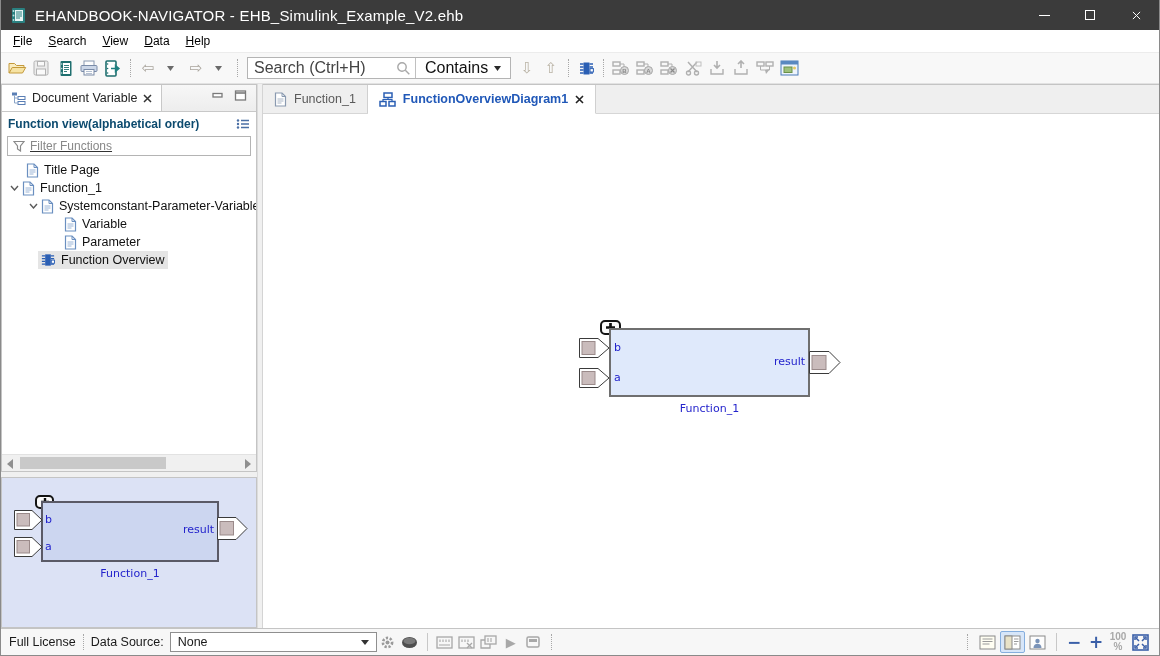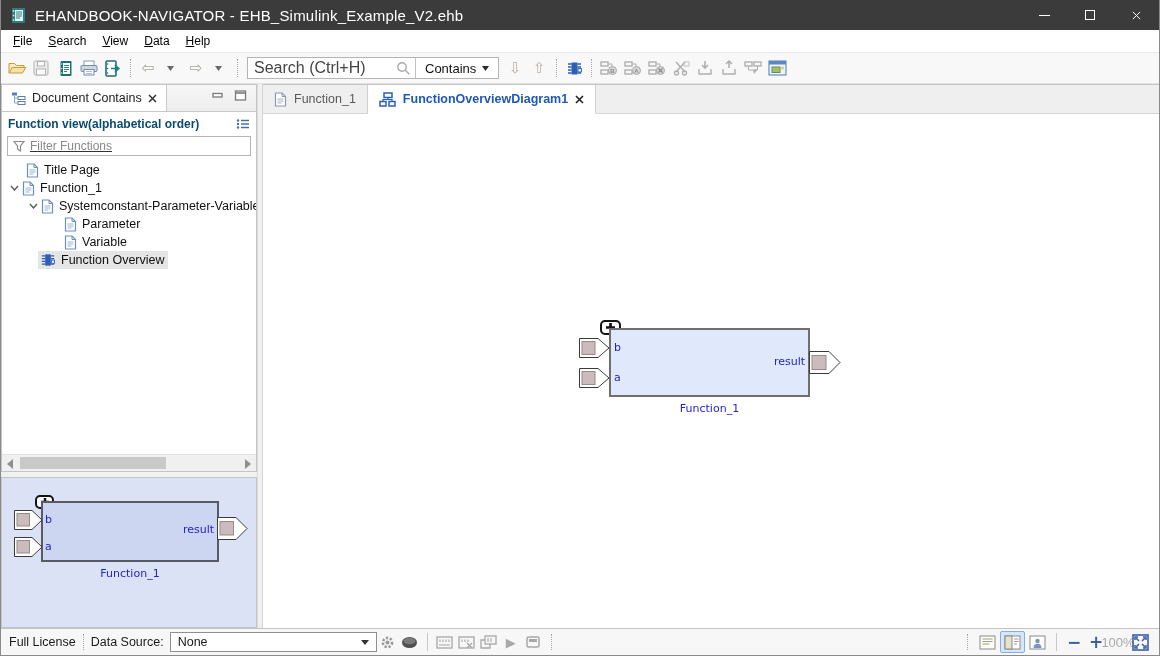--- a/index.html
+++ b/index.html
@@ -26,21 +26,21 @@
   .tb-btn { width:24px; height:24px; display:flex; align-items:center; justify-content:center; flex:none; }
   .tb-sep { width:1px; height:18px; border-left:1px dotted #a8a8a8; margin:0 5px; flex:none; }
   .glyph { font-family:"DejaVu Sans", sans-serif; font-size:15px; line-height:1; }
   .glyph.gray { color:#a9a49c; }
   .glyph.tan { color:#b9b2a4; }
   .caret { margin-left:-2px; margin-right:2px; }
   .search-group { display:flex; align-items:center; border:1px solid #b4b4b4; background:#fff; height:22px; margin:0 4px; }
   .search-input { border:none; outline:none; width:148px; padding:0 6px; font-size:16px; font-family:Liberation Sans, sans-serif; color:#c2410c; }
   .search-input::placeholder { color:#444; }
   .search-div { width:1px; align-self:stretch; background:#c0c0c0; }
-  .contains-btn { display:flex; align-items:center; gap:6px; padding:0 9px; font-size:13px; color:#111; height:100%; }
+  .contains-btn { display:flex; align-items:center; gap:6px; padding:0 9px; font-size:16px; color:#111; height:100%; }
 
   
   .main { flex:1; display:flex; min-height:0; background:#f0f0f0; }
   .left-col { width:256px; flex:none; display:flex; flex-direction:column; background:#f0f0f0; }
   .v-sash { width:6px; flex:none; background:#f0f0f0; border-left:1px solid #dcdcdc; border-right:1px solid #d4d4d4; }
 
   .panel { background:#fff; display:flex; flex-direction:column; border:1px solid #c4c4c4; }
   .doc-panel { height:388px; flex:none; }
   .h-sash { height:5px; flex:none; background:#f0f0f0; }
   .outline-panel { flex:1; min-height:0; }
@@ -90,21 +90,21 @@
   .statusbar { height:27px; flex:none; background:#f7f7f7; border-top:1px solid #c4c4c4; display:flex; align-items:center; padding:0 8px; font-size:12.5px; }
   .sb-sep-dot { width:1px; height:16px; border-left:1px dotted #a8a8a8; margin:0 7px; flex:none; }
   .sb-sep { width:1px; height:18px; background:#c8c8c8; margin:0 6px; flex:none; }
   .ds-select { width:207px; height:20px; border:1px solid #8f8f8f; background:#fff; display:flex; align-items:center; padding:0 7px; margin-left:6px; }
   .ds-caret { margin-left:auto; }
   .sb-icon { width:22px; height:22px; display:flex; align-items:center; justify-content:center; flex:none; }
   .sb-right { margin-left:auto; display:flex; align-items:center; }
   .view-btn { width:25px; height:22px; display:flex; align-items:center; justify-content:center; border:1px solid transparent; border-radius:2px; }
   .view-btn.selected { background:#d7e6f9; border:1px solid #85aede; }
   .zoom-glyph { color:#3a5fa8; font-size:17px; font-weight:bold; font-family:"DejaVu Sans",sans-serif; }
-  .pct-icon { display:flex; flex-direction:row; align-items:center; line-height:1; color:#a8a8a8; font-size:13px; font-weight:normal; }
+  .pct-icon { display:flex; flex-direction:column; align-items:center; line-height:1; color:#a8a8a8; font-size:10px; font-weight:bold; }
 </style>
 </head>
 <body>
 
 <div class="window">
 
   <div class="titlebar">
     <svg class="app-icon" viewBox="0 0 17 17">
       <rect x="2" y="1" width="13" height="15" rx="1" fill="#2a8080"></rect>
       <rect x="5" y="3" width="8" height="11" fill="#e8f4f4"></rect>
@@ -298,21 +298,21 @@
 
       <div class="panel doc-panel">
         <div class="panel-header">
           <div class="panel-tab">
             <svg width="15" height="14" viewBox="0 0 15 14">
                 <rect x="1" y="1.5" width="5" height="3" fill="#5a7fb5"></rect>
                 <path d="M3.5 4.5V12M3.5 7h3M3.5 12h3" stroke="#8aa5c8" fill="none"></path>
                 <rect x="7" y="5.5" width="7" height="3" fill="none" stroke="#5a7fb5"></rect>
                 <rect x="7" y="10.5" width="7" height="3" fill="none" stroke="#5a7fb5"></rect>
               </svg>
-            <span>Document Contains</span>
+            <span>Document Variable</span>
             <svg class="x-icon" viewBox="0 0 9 9">
                 <path d="M1 1l7 7M8 1L1 8" stroke="#333" stroke-width="1.5"></path>
               </svg>
           </div>
           <div class="panel-btns">
             <svg width="13" height="11" viewBox="0 0 13 11">
                 <rect x="2" y="3.5" width="9" height="3.5" fill="#fff" stroke="#7a7a7a" stroke-width="1.3"></rect>
               </svg>
             <svg width="13" height="11" viewBox="0 0 13 11">
                 <rect x="1.5" y="1" width="10" height="9" fill="#fff" stroke="#7a7a7a" stroke-width="1.3"></rect>
@@ -376,30 +376,30 @@
               </svg>
             <span>Systemconstant-Parameter-Variable-C</span>
           </div>
 
           <div class="tree-row" style="padding-left:62px">
             <svg class="icon" width="13" height="15" viewBox="0 0 13 15">
                 <path d="M1.5 1h6.5l3.5 3.5V14h-10z" fill="#fff" stroke="#6a8fc0" stroke-width="1.2"></path>
                 <path d="M8 1v3.5h3.5" fill="none" stroke="#6a8fc0"></path>
                 <path d="M3.5 7h6M3.5 9h6M3.5 11h4" stroke="#9ab4d6"></path>
               </svg>
-            <span>Parameter</span>
+            <span>Variable</span>
           </div>
 
           <div class="tree-row" style="padding-left:62px">
             <svg class="icon" width="13" height="15" viewBox="0 0 13 15">
                 <path d="M1.5 1h6.5l3.5 3.5V14h-10z" fill="#fff" stroke="#6a8fc0" stroke-width="1.2"></path>
                 <path d="M8 1v3.5h3.5" fill="none" stroke="#6a8fc0"></path>
                 <path d="M3.5 7h6M3.5 9h6M3.5 11h4" stroke="#9ab4d6"></path>
               </svg>
-            <span>Variable</span>
+            <span>Parameter</span>
           </div>
 
 
           <div class="tree-row" style="padding-left:36px">
             <span class="sel-wrap">
               <svg class="icon" width="16" height="16" viewBox="0 0 17 17">
                   <rect x="5.5" y="2.5" width="6" height="12" fill="#2b5fb4"></rect>
                   <path d="M5.5 4H2M5.5 7H2M5.5 10H2M5.5 13H2M11.5 4H15M11.5 7H15M11.5 13H15" stroke="#2b5fb4" stroke-width="1.3"></path>
                   <rect x="12" y="8.6" width="3.4" height="3.4" fill="#fff" stroke="#2b5fb4"></rect>
                 </svg>

